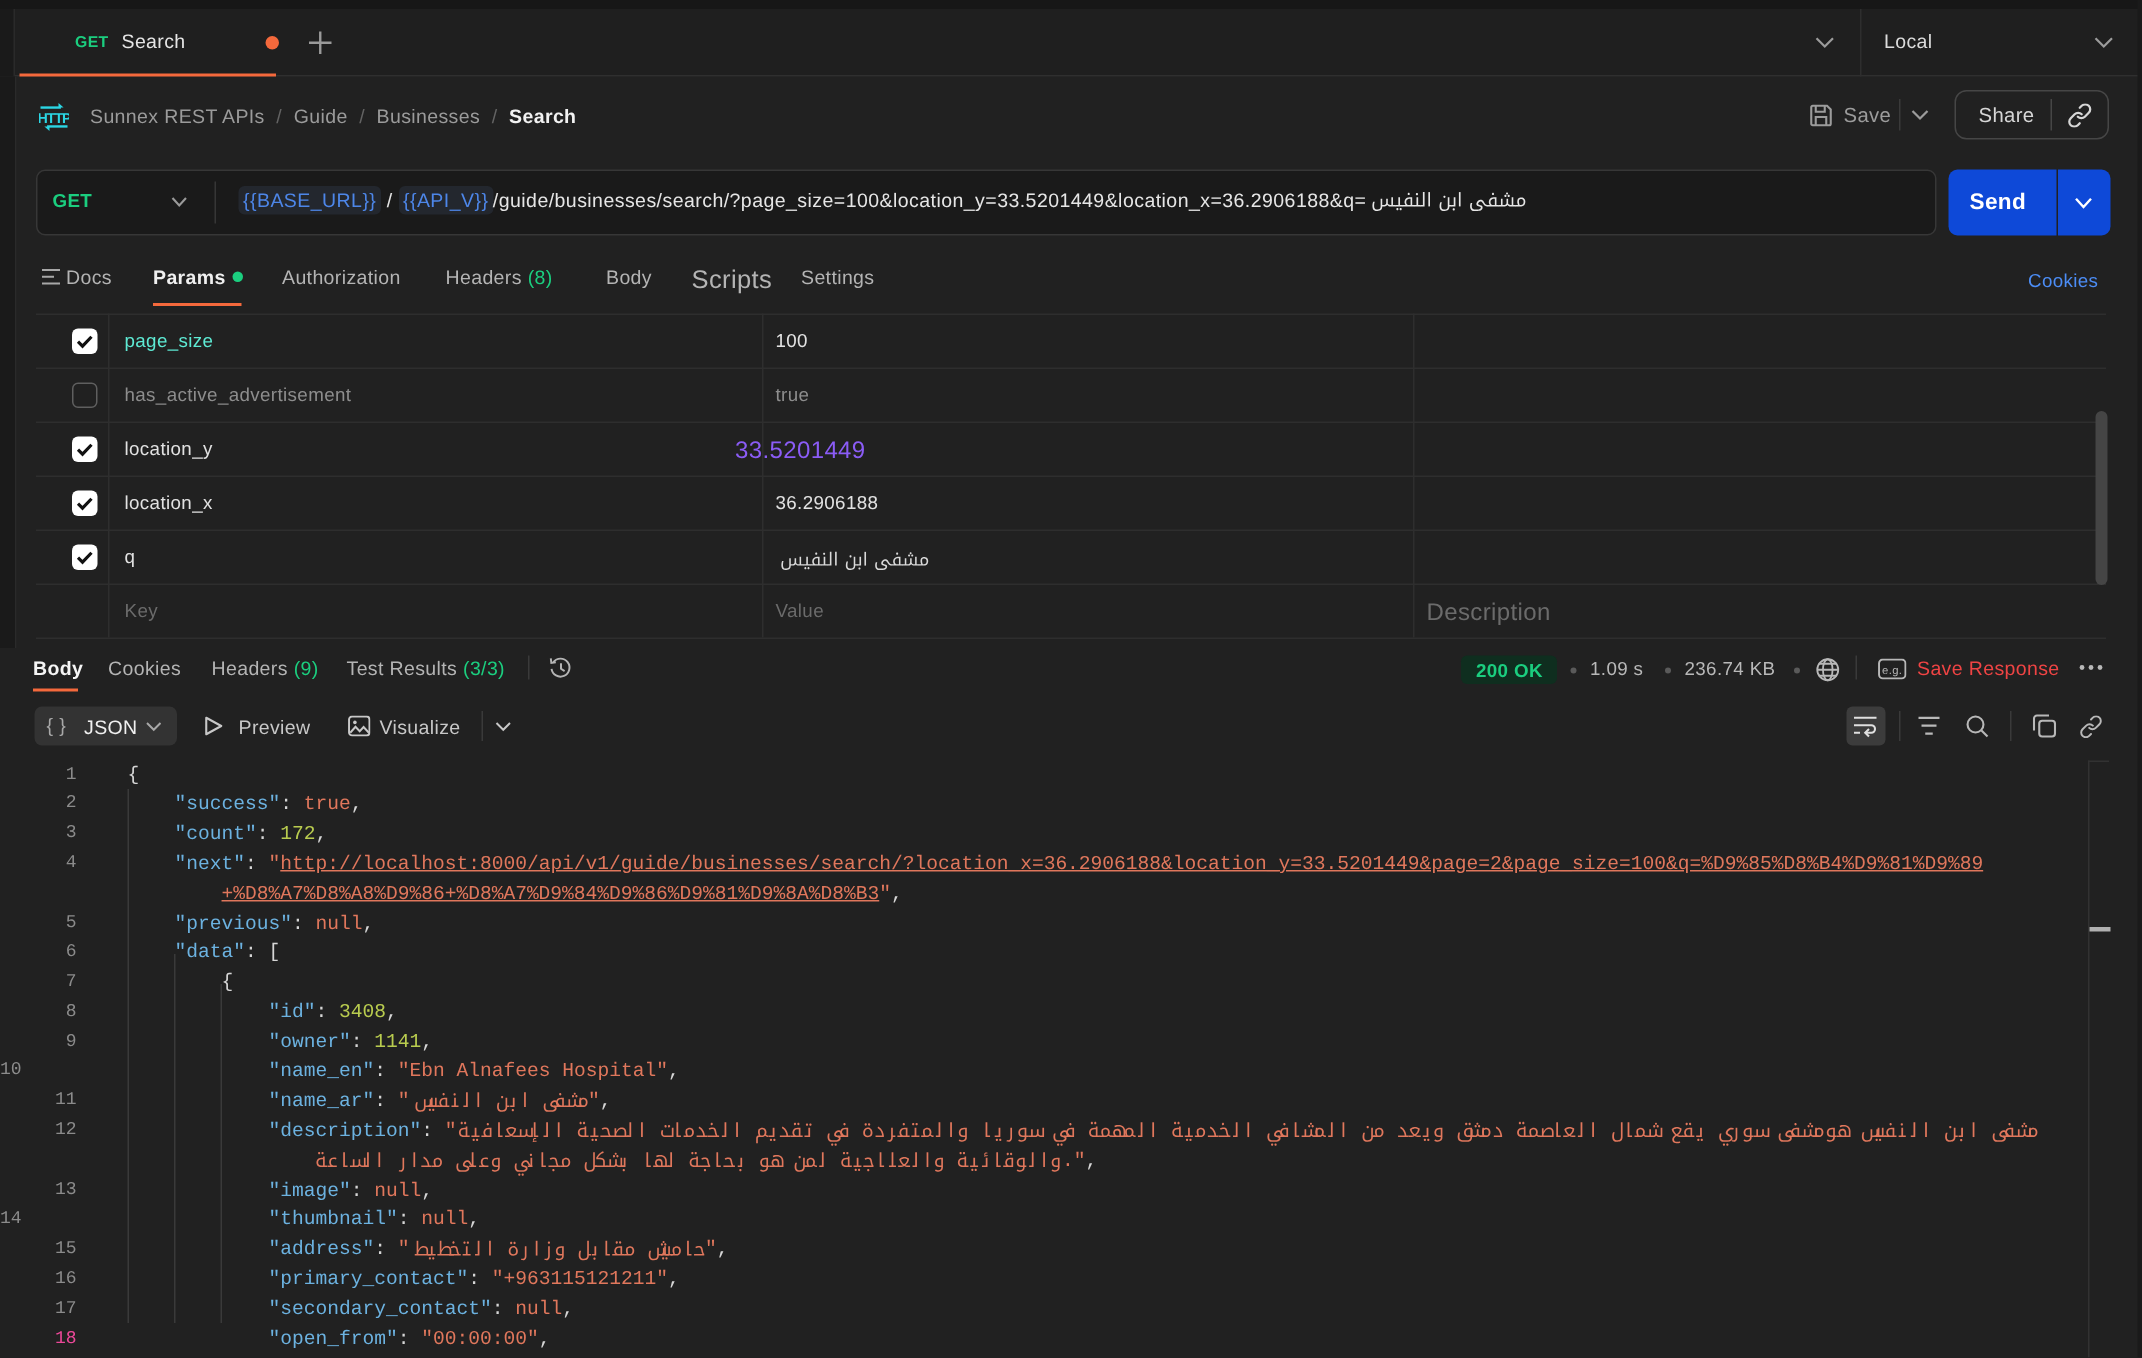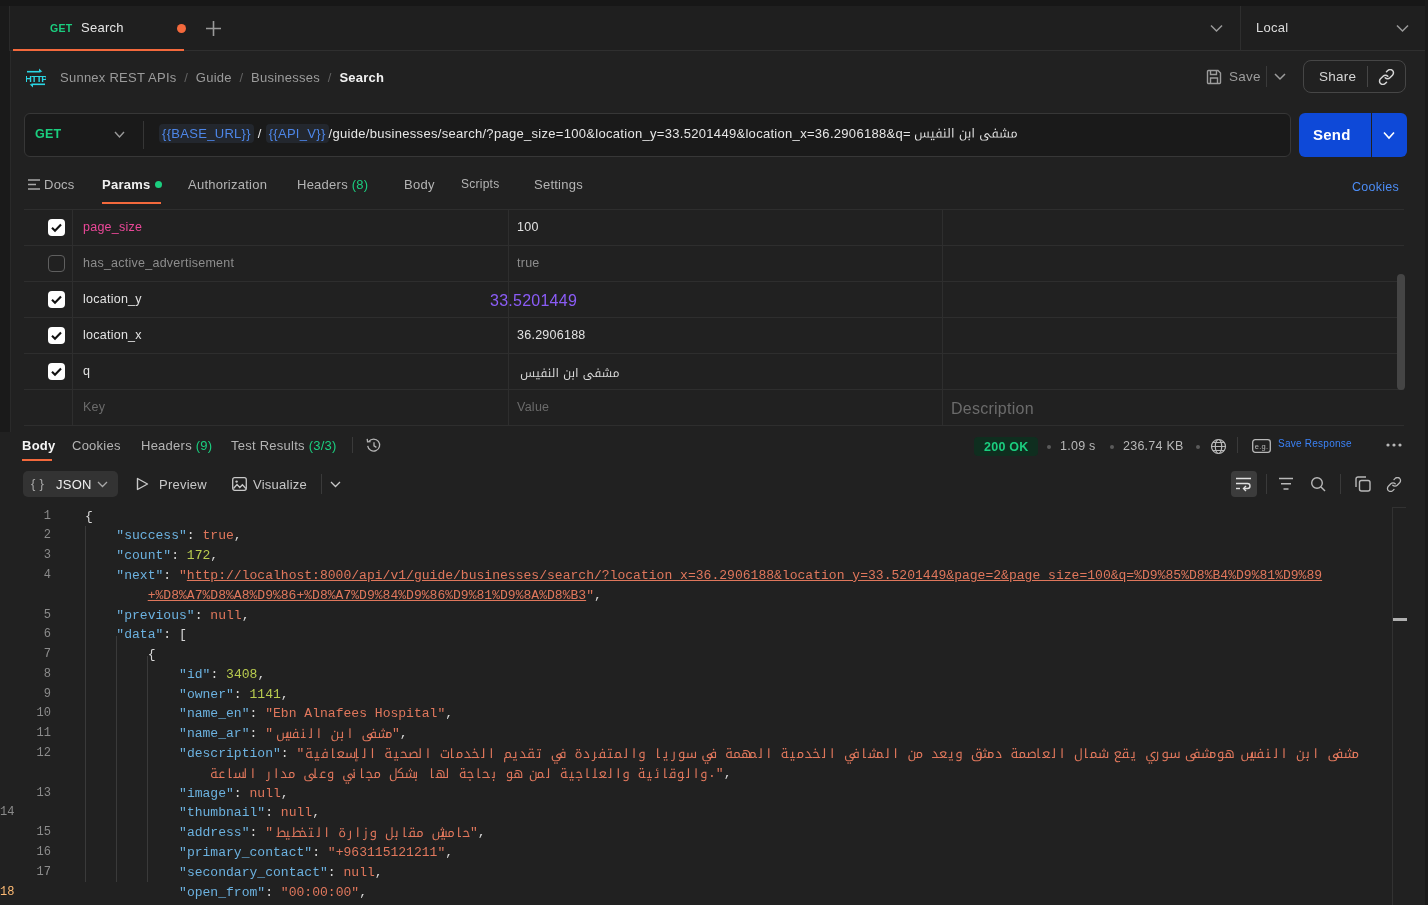--- a/index.html
+++ b/index.html
@@ -101,39 +101,39 @@
 <svg class="ic" style="left:27px;top:178px" width="14" height="13" viewBox="0 0 14 13">
     <path d="M1 2h12M1 6.5h8M1 11h12" stroke="#a8a8a8" stroke-width="1.4"></path>
   </svg>
 <div class="abs" style="left:44px;top:177px;font-size:13px;color:#b4b4b4">Docs</div>
 <div class="abs" style="left:102px;top:177px;font-size:13px;font-weight:700;color:#f0f0f0">Params</div>
 <div class="abs" style="left:155px;top:181px;width:7px;height:7px;border-radius:50%;background:#1bce7f"></div>
 <div class="abs" style="left:102px;top:202px;width:59px;height:2px;background:#f4693c"></div>
 <div class="abs" style="left:188px;top:177px;font-size:13px;color:#b4b4b4">Authorization</div>
 <div class="abs" style="left:297px;top:177px;font-size:13px;color:#b4b4b4">Headers <span style="color:#1bce7f">(8)</span></div>
 <div class="abs" style="left:404px;top:177px;font-size:13px;color:#b4b4b4">Body</div>
-<div class="abs" style="left:461px;top:177px;font-size:12px;color:#b4b4b4">Scripts</div>
+<div class="abs" style="left:461px;top:177px;font-size:17px;color:#b4b4b4">Scripts</div>
 <div class="abs" style="left:534px;top:177px;font-size:13px;color:#b4b4b4">Settings</div>
 <div class="abs" style="left:1352px;top:180px;font-size:12.5px;color:#4c8df6">Cookies</div>
 
 <div class="abs" style="left:24px;top:209px;width:1380px;height:1px;background:#2e2e2e"></div>
 <div class="abs" style="left:24px;top:245px;width:1380px;height:1px;background:#2e2e2e"></div>
 <div class="abs" style="left:24px;top:281px;width:1380px;height:1px;background:#2e2e2e"></div>
 <div class="abs" style="left:24px;top:317px;width:1380px;height:1px;background:#2e2e2e"></div>
 <div class="abs" style="left:24px;top:353px;width:1380px;height:1px;background:#2e2e2e"></div>
 <div class="abs" style="left:24px;top:389px;width:1380px;height:1px;background:#2e2e2e"></div>
 <div class="abs" style="left:24px;top:425px;width:1380px;height:1px;background:#2e2e2e"></div>
 <div class="abs" style="left:72px;top:209px;width:1px;height:216px;background:#2e2e2e"></div>
 <div class="abs" style="left:508px;top:209px;width:1px;height:216px;background:#2e2e2e"></div>
 <div class="abs" style="left:942px;top:209px;width:1px;height:216px;background:#2e2e2e"></div>
 <div class="abs" style="left:48px;top:219px;width:17px;height:17px;background:#fff;border-radius:4px"></div>
 <svg class="ic" style="left:48px;top:219px" width="17" height="17" viewBox="0 0 17 17">
     <path d="M4 8.8l3 3 6-6.3" stroke="#111" stroke-width="2.1" fill="none"></path>
   </svg>
-<div class="abs" style="left:83px;top:220px;font-size:12.5px;color:#ec4899">page_size</div>
+<div class="abs" style="left:83px;top:220px;font-size:12.5px;color:#5eead4">page_size</div>
 <div class="abs" style="left:517px;top:220px;font-size:12.5px;color:#e2e2e2">100</div>
 <div class="abs" style="left:48px;top:255px;width:17px;height:17px;border:1.5px solid #5f5f5f;border-radius:4px"></div>
 <div class="abs" style="left:83px;top:256px;font-size:12.5px;color:#8d8d8d">has_active_advertisement</div>
 <div class="abs" style="left:517px;top:256px;font-size:12.5px;color:#8d8d8d">true</div>
 <div class="abs" style="left:48px;top:291px;width:17px;height:17px;background:#fff;border-radius:4px"></div>
 <svg class="ic" style="left:48px;top:291px" width="17" height="17" viewBox="0 0 17 17">
     <path d="M4 8.8l3 3 6-6.3" stroke="#111" stroke-width="2.1" fill="none"></path>
   </svg>
 <div class="abs" style="left:83px;top:292px;font-size:12.5px;color:#e2e2e2">location_y</div>
 <div class="abs" style="left:490px;top:292px;font-size:16px;color:#8b5cf6">33.5201449</div>
@@ -203,21 +203,21 @@
       <circle cx="8.5" cy="8.5" r="7"></circle>
       <ellipse cx="8.5" cy="8.5" rx="3.2" ry="7"></ellipse>
       <path d="M1.5 8.5h14M2.5 4.5h12M2.5 12.5h12"></path>
     </g>
   </svg>
 <div class="abs" style="left:1237px;top:437px;width:1px;height:16px;background:#3a3a3a"></div>
 <svg class="ic" style="left:1252px;top:439px" width="19" height="14" viewBox="0 0 19 14">
     <rect x="0.7" y="0.7" width="17.6" height="12.6" rx="2.5" stroke="#b8b8b8" stroke-width="1.3" fill="none"></rect>
     <text x="9.5" y="10" font-size="7.5" fill="#b8b8b8" text-anchor="middle" font-family="Liberation Sans">e.g.</text>
   </svg>
-<div class="abs" style="left:1278px;top:438px;font-size:10px;color:#3b82f6">Save Response</div>
+<div class="abs" style="left:1278px;top:438px;font-size:13px;color:#ef4444">Save Response</div>
 <svg class="ic" style="left:1385px;top:442px" width="18" height="6" viewBox="0 0 18 6">
     <g fill="#b8b8b8">
       <circle cx="3" cy="3" r="1.6"></circle>
       <circle cx="9" cy="3" r="1.6"></circle>
       <circle cx="15" cy="3" r="1.6"></circle>
     </g>
   </svg>
 
 <div class="abs" style="left:23px;top:471px;width:95px;height:26px;background:#333333;border-radius:5px"></div>
 <div class="abs" style="left:31px;top:476px;font-size:13px;color:#a8a8a8">{&nbsp;}</div>
@@ -282,21 +282,21 @@
 <div class="abs" style="left:0;top:605.5px;width:51px;font-family:'Liberation Mono',monospace;font-size:12px;line-height:19.79px;letter-spacing:0;color:#8b8b8b;text-align:right">5</div>
 <div class="abs" style="left:116.35px;top:605.5px;font-family:'Liberation Mono',monospace;font-size:13.06px;line-height:19.79px;letter-spacing:0;white-space:pre"><span style="color:#6cb2e0">"previous"</span><span style="color:#d6d6d6">: </span><span style="color:#e0775c">null</span><span style="color:#d6d6d6">,</span></div>
 <div class="abs" style="left:0;top:625.2px;width:51px;font-family:'Liberation Mono',monospace;font-size:12px;line-height:19.79px;letter-spacing:0;color:#8b8b8b;text-align:right">6</div>
 <div class="abs" style="left:116.35px;top:625.2px;font-family:'Liberation Mono',monospace;font-size:13.06px;line-height:19.79px;letter-spacing:0;white-space:pre"><span style="color:#6cb2e0">"data"</span><span style="color:#d6d6d6">: [</span></div>
 <div class="abs" style="left:0;top:645.0px;width:51px;font-family:'Liberation Mono',monospace;font-size:12px;line-height:19.79px;letter-spacing:0;color:#8b8b8b;text-align:right">7</div>
 <div class="abs" style="left:147.70px;top:645.0px;font-family:'Liberation Mono',monospace;font-size:13.06px;line-height:19.79px;letter-spacing:0;white-space:pre"><span style="color:#d6d6d6">{</span></div>
 <div class="abs" style="left:0;top:664.8px;width:51px;font-family:'Liberation Mono',monospace;font-size:12px;line-height:19.79px;letter-spacing:0;color:#8b8b8b;text-align:right">8</div>
 <div class="abs" style="left:179.06px;top:664.8px;font-family:'Liberation Mono',monospace;font-size:13.06px;line-height:19.79px;letter-spacing:0;white-space:pre"><span style="color:#6cb2e0">"id"</span><span style="color:#d6d6d6">: </span><span style="color:#b9cc4f">3408</span><span style="color:#d6d6d6">,</span></div>
 <div class="abs" style="left:0;top:684.6px;width:51px;font-family:'Liberation Mono',monospace;font-size:12px;line-height:19.79px;letter-spacing:0;color:#8b8b8b;text-align:right">9</div>
 <div class="abs" style="left:179.06px;top:684.6px;font-family:'Liberation Mono',monospace;font-size:13.06px;line-height:19.79px;letter-spacing:0;white-space:pre"><span style="color:#6cb2e0">"owner"</span><span style="color:#d6d6d6">: </span><span style="color:#b9cc4f">1141</span><span style="color:#d6d6d6">,</span></div>
-<div class="abs" style="left:0;top:704.4px;width:51px;font-family:'Liberation Mono',monospace;font-size:12px;line-height:19.79px;letter-spacing:0;color:#8b8b8b;text-align:right">10</div>
+<div class="abs" style="left:0;top:704.4px;width:51px;font-family:'Liberation Mono',monospace;font-size:12px;line-height:19.79px;letter-spacing:0;color:#8b8b8b;text-align:left">10</div>
 <div class="abs" style="left:179.06px;top:704.4px;font-family:'Liberation Mono',monospace;font-size:13.06px;line-height:19.79px;letter-spacing:0;white-space:pre"><span style="color:#6cb2e0">"name_en"</span><span style="color:#d6d6d6">: </span><span style="color:#e0775c">"Ebn Alnafees Hospital"</span><span style="color:#d6d6d6">,</span></div>
 <div class="abs" style="left:0;top:724.2px;width:51px;font-family:'Liberation Mono',monospace;font-size:12px;line-height:19.79px;letter-spacing:0;color:#8b8b8b;text-align:right">11</div>
 <div class="abs" style="left:179.06px;top:724.2px;font-family:'Liberation Mono',monospace;font-size:13.06px;line-height:19.79px;letter-spacing:0;white-space:pre"><span style="color:#6cb2e0">"name_ar"</span><span style="color:#d6d6d6">: </span><span style="color:#e0775c">"</span><svg width="118.95" height="20.8" viewBox="29.250 108.388 89.215 15.600" preserveAspectRatio="none" style="display:inline-block;vertical-align:-7.8px;overflow:visible">
       <g fill="#e0775c">
         <use href="#ag-4-0" x="31.587341" y="118.917906"></use>
         <use href="#ag-4-1" x="44.090936" y="118.917906"></use>
         <use href="#ag-5-0" x="40.309953" y="118.956799"></use>
         <use href="#ag-4-2" x="38.423718" y="118.917906"></use>
         <use href="#ag-4-1" x="42.225357" y="118.917906"></use>
         <use href="#ag-5-1" x="46.322504" y="118.723454"></use>
@@ -698,21 +698,21 @@
         <use href="#ag-4-11" x="159.994372" y="253.541951"></use>
         <use href="#ag-4-14" x="167.087848" y="253.541951"></use>
         <use href="#ag-4-1" x="170.160269" y="253.541951"></use>
         <use href="#ag-4-41" x="171.633743" y="253.541951"></use>
       </g>
     </svg><span style="color:#e0775c">"</span><span style="color:#d6d6d6">,</span></div>
 <div class="abs" style="left:0;top:842.9px;width:51px;font-family:'Liberation Mono',monospace;font-size:12px;line-height:19.79px;letter-spacing:0;color:#8b8b8b;text-align:right">16</div>
 <div class="abs" style="left:179.06px;top:842.9px;font-family:'Liberation Mono',monospace;font-size:13.06px;line-height:19.79px;letter-spacing:0;white-space:pre"><span style="color:#6cb2e0">"primary_contact"</span><span style="color:#d6d6d6">: </span><span style="color:#e0775c">"+963115121211"</span><span style="color:#d6d6d6">,</span></div>
 <div class="abs" style="left:0;top:862.7px;width:51px;font-family:'Liberation Mono',monospace;font-size:12px;line-height:19.79px;letter-spacing:0;color:#8b8b8b;text-align:right">17</div>
 <div class="abs" style="left:179.06px;top:862.7px;font-family:'Liberation Mono',monospace;font-size:13.06px;line-height:19.79px;letter-spacing:0;white-space:pre"><span style="color:#6cb2e0">"secondary_contact"</span><span style="color:#d6d6d6">: </span><span style="color:#e0775c">null</span><span style="color:#d6d6d6">,</span></div>
-<div class="abs" style="left:0;top:882.5px;width:51px;font-family:'Liberation Mono',monospace;font-size:12px;line-height:19.79px;letter-spacing:0;color:#fdba74;">18</div>
+<div class="abs" style="left:0;top:882.5px;width:51px;font-family:'Liberation Mono',monospace;font-size:12px;line-height:19.79px;letter-spacing:0;color:#ec4899;text-align:right">18</div>
 <div class="abs" style="left:179.06px;top:882.5px;font-family:'Liberation Mono',monospace;font-size:13.06px;line-height:19.79px;letter-spacing:0;white-space:pre"><span style="color:#6cb2e0">"open_from"</span><span style="color:#d6d6d6">: </span><span style="color:#e0775c">"00:00:00"</span><span style="color:#d6d6d6">,</span></div>
 
 <div class="abs" style="left:1392px;top:507px;width:1px;height:398px;background:#323232"></div>
 <div class="abs" style="left:1392px;top:507px;width:14px;height:1px;background:#323232"></div>
 <div class="abs" style="left:1393px;top:618px;width:14px;height:3px;background:#b0b0b0"></div>
 <div class="abs" style="left:1386px;top:480px;width:0px;height:0px"></div>
 
 <div class="abs" style="left:1425px;top:0;width:3px;height:905px;background:#1a1a1a"></div>
 <div class="abs" style="left:0;top:51px;width:11px;height:381px;background:#1a1a1a;border-right:1px solid #2a2a2a"></div>
 <svg width="0" height="0" style="position:absolute">

